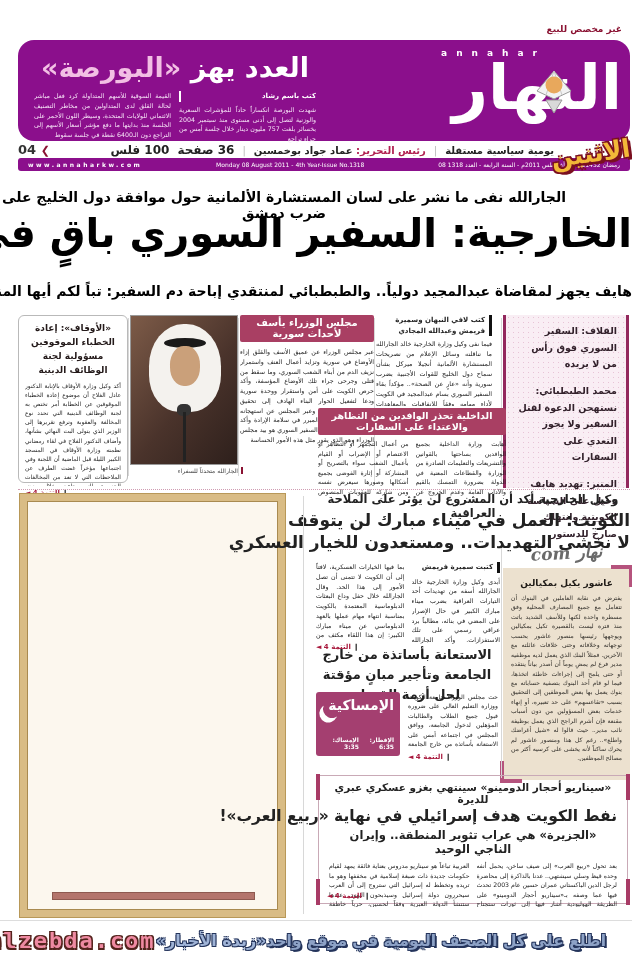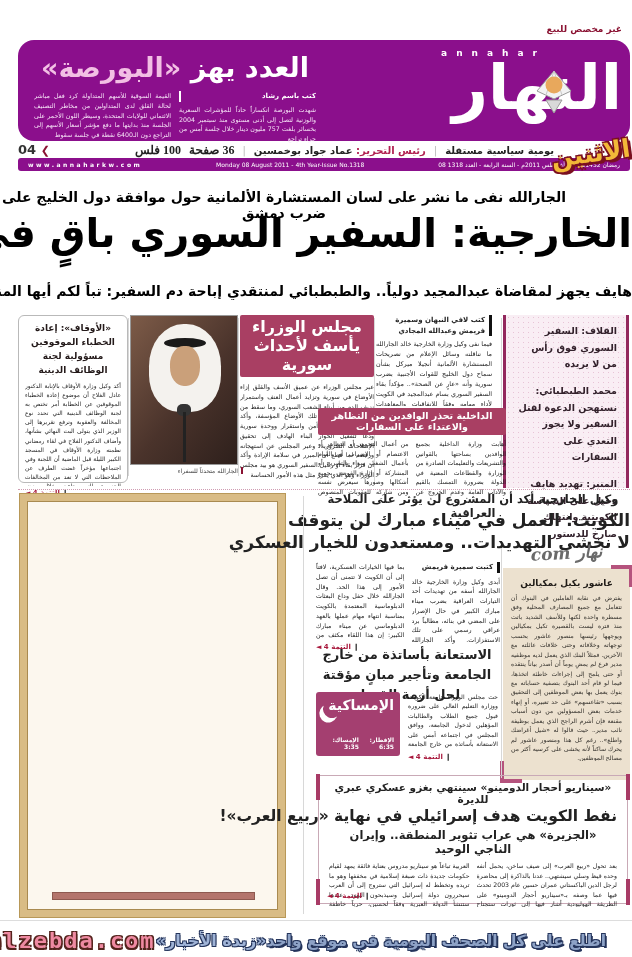--- a/index.html
+++ b/index.html
@@ -21,21 +21,21 @@
   .teaser-cols{display:flex;gap:8px;margin-top:8px;height:52px;overflow:hidden;}
   .teaser-col{flex:1;font-size:6.3px;line-height:1.55;text-align:justify;color:#f6e3f6;}
   .teaser-byline{font-size:7px;font-weight:bold;border-left:2px solid #fff;padding-left:21px;margin-bottom:3px;color:#fff;text-align:right;}
 
   
   .page-marker{top:142px;left:18px;font-size:13px;font-weight:bold;color:#333;direction:ltr;}
   .page-marker .q{color:#8a1232;font-size:11px;}
   .infobar{top:143px;right:78px;display:flex;align-items:center;gap:8px;font-size:10px;font-weight:bold;color:#222;}
   .infobar .sep{color:#b8b8b8;font-weight:normal;}
   .editor-label{color:#b02050;}
-  .big-num{font-size:12px;font-family:Liberation Serif, serif;}
+  .big-num{font-size:12px;}
 
   
   .datestrip{top:158px;left:18px;width:612px;height:13px;background:#8b0f8c;border-radius:3px;
              display:flex;align-items:center;justify-content:space-between;padding:0 10px;box-sizing:border-box;
              color:#fff;font-size:6px;direction:ltr;}
   .datestrip .url{letter-spacing:2.5px;font-weight:bold;}
   .day-badge{top:139px;right:2px;font-size:25px;font-weight:bold;color:#f2b838;transform:rotate(-8deg);
              text-shadow:1.5px 1.5px 0 #7a1020,-1.5px -1.5px 0 #7a1020,1.5px -1.5px 0 #7a1020,-1.5px 1.5px 0 #7a1020,3px 3px 0 #7a1020;
              z-index:5;}
 
@@ -50,21 +50,21 @@
               background-color:#f9eef4;background-image:radial-gradient(circle,#e8c3d6 0.8px,transparent 1px);background-size:5px 5px;
               border-left:3px solid #93285d;border-right:3px solid #93285d;padding:8px 9px;}
   .quote-item{font-size:9.5px;font-weight:bold;color:#33222c;line-height:1.75;text-align:right;margin-bottom:10px;}
   .lead-col{top:315px;left:376px;width:116px;}
   .byline{font-size:7px;font-weight:bold;border-right:3px solid #111;padding-right:4px;line-height:1.5;margin-bottom:4px;text-align:right;}
   .body-text{font-size:6.4px;line-height:1.55;text-align:justify;color:#1d1d1d;overflow:hidden;}
   .lead-col .body-text{height:66px;}
   .more{font-size:7px;font-weight:bold;color:#a8183c;margin-top:3px;text-align:left;}
   .more .bar{color:#111;}
   .cabinet{top:315px;left:240px;width:134px;}
-  .red-bar{background:#a93f63;color:#fff;font-size:16px;font-weight:bold;text-align:center;padding:2px 0 3px;border-radius:2px;}
+  .red-bar{background:#a93f63;color:#fff;font-size:10px;font-weight:bold;text-align:center;padding:2px 0 3px;border-radius:2px;}
   .cabinet .body-text{margin-top:5px;height:128px;font-size:6.3px;}
   .photo{top:315px;left:130px;width:108px;height:150px;background:linear-gradient(130deg,#7d5b48 0%,#4a332b 55%,#2e201c 100%);overflow:hidden;border:1px solid #999;box-sizing:border-box;}
   .ghutra{position:absolute;left:18px;top:8px;width:72px;height:88px;background:#f4f2ee;border-radius:48% 48% 42% 42%;}
   .face{position:absolute;left:39px;top:30px;width:30px;height:40px;background:#caa07a;border-radius:46%;}
   .agal{position:absolute;left:33px;top:22px;width:42px;height:10px;background:#1a1a1a;border-radius:50%;}
   .mic{position:absolute;left:52px;top:96px;width:3px;height:50px;background:#222;}
   .mic-head{position:absolute;left:46px;top:88px;width:14px;height:12px;background:#333;border-radius:40%;}
   .photo-caption{top:467px;left:130px;width:108px;font-size:6px;color:#444;text-align:right;border-right:2px solid #8a1232;padding-right:3px;}
   .awqaf{top:315px;left:18px;width:110px;height:168px;box-sizing:border-box;border:1px solid #b9b9b9;border-radius:6px;padding:6px 6px;}
   .awqaf-headline{font-size:9px;font-weight:bold;color:#241a1a;text-align:center;line-height:1.55;}

